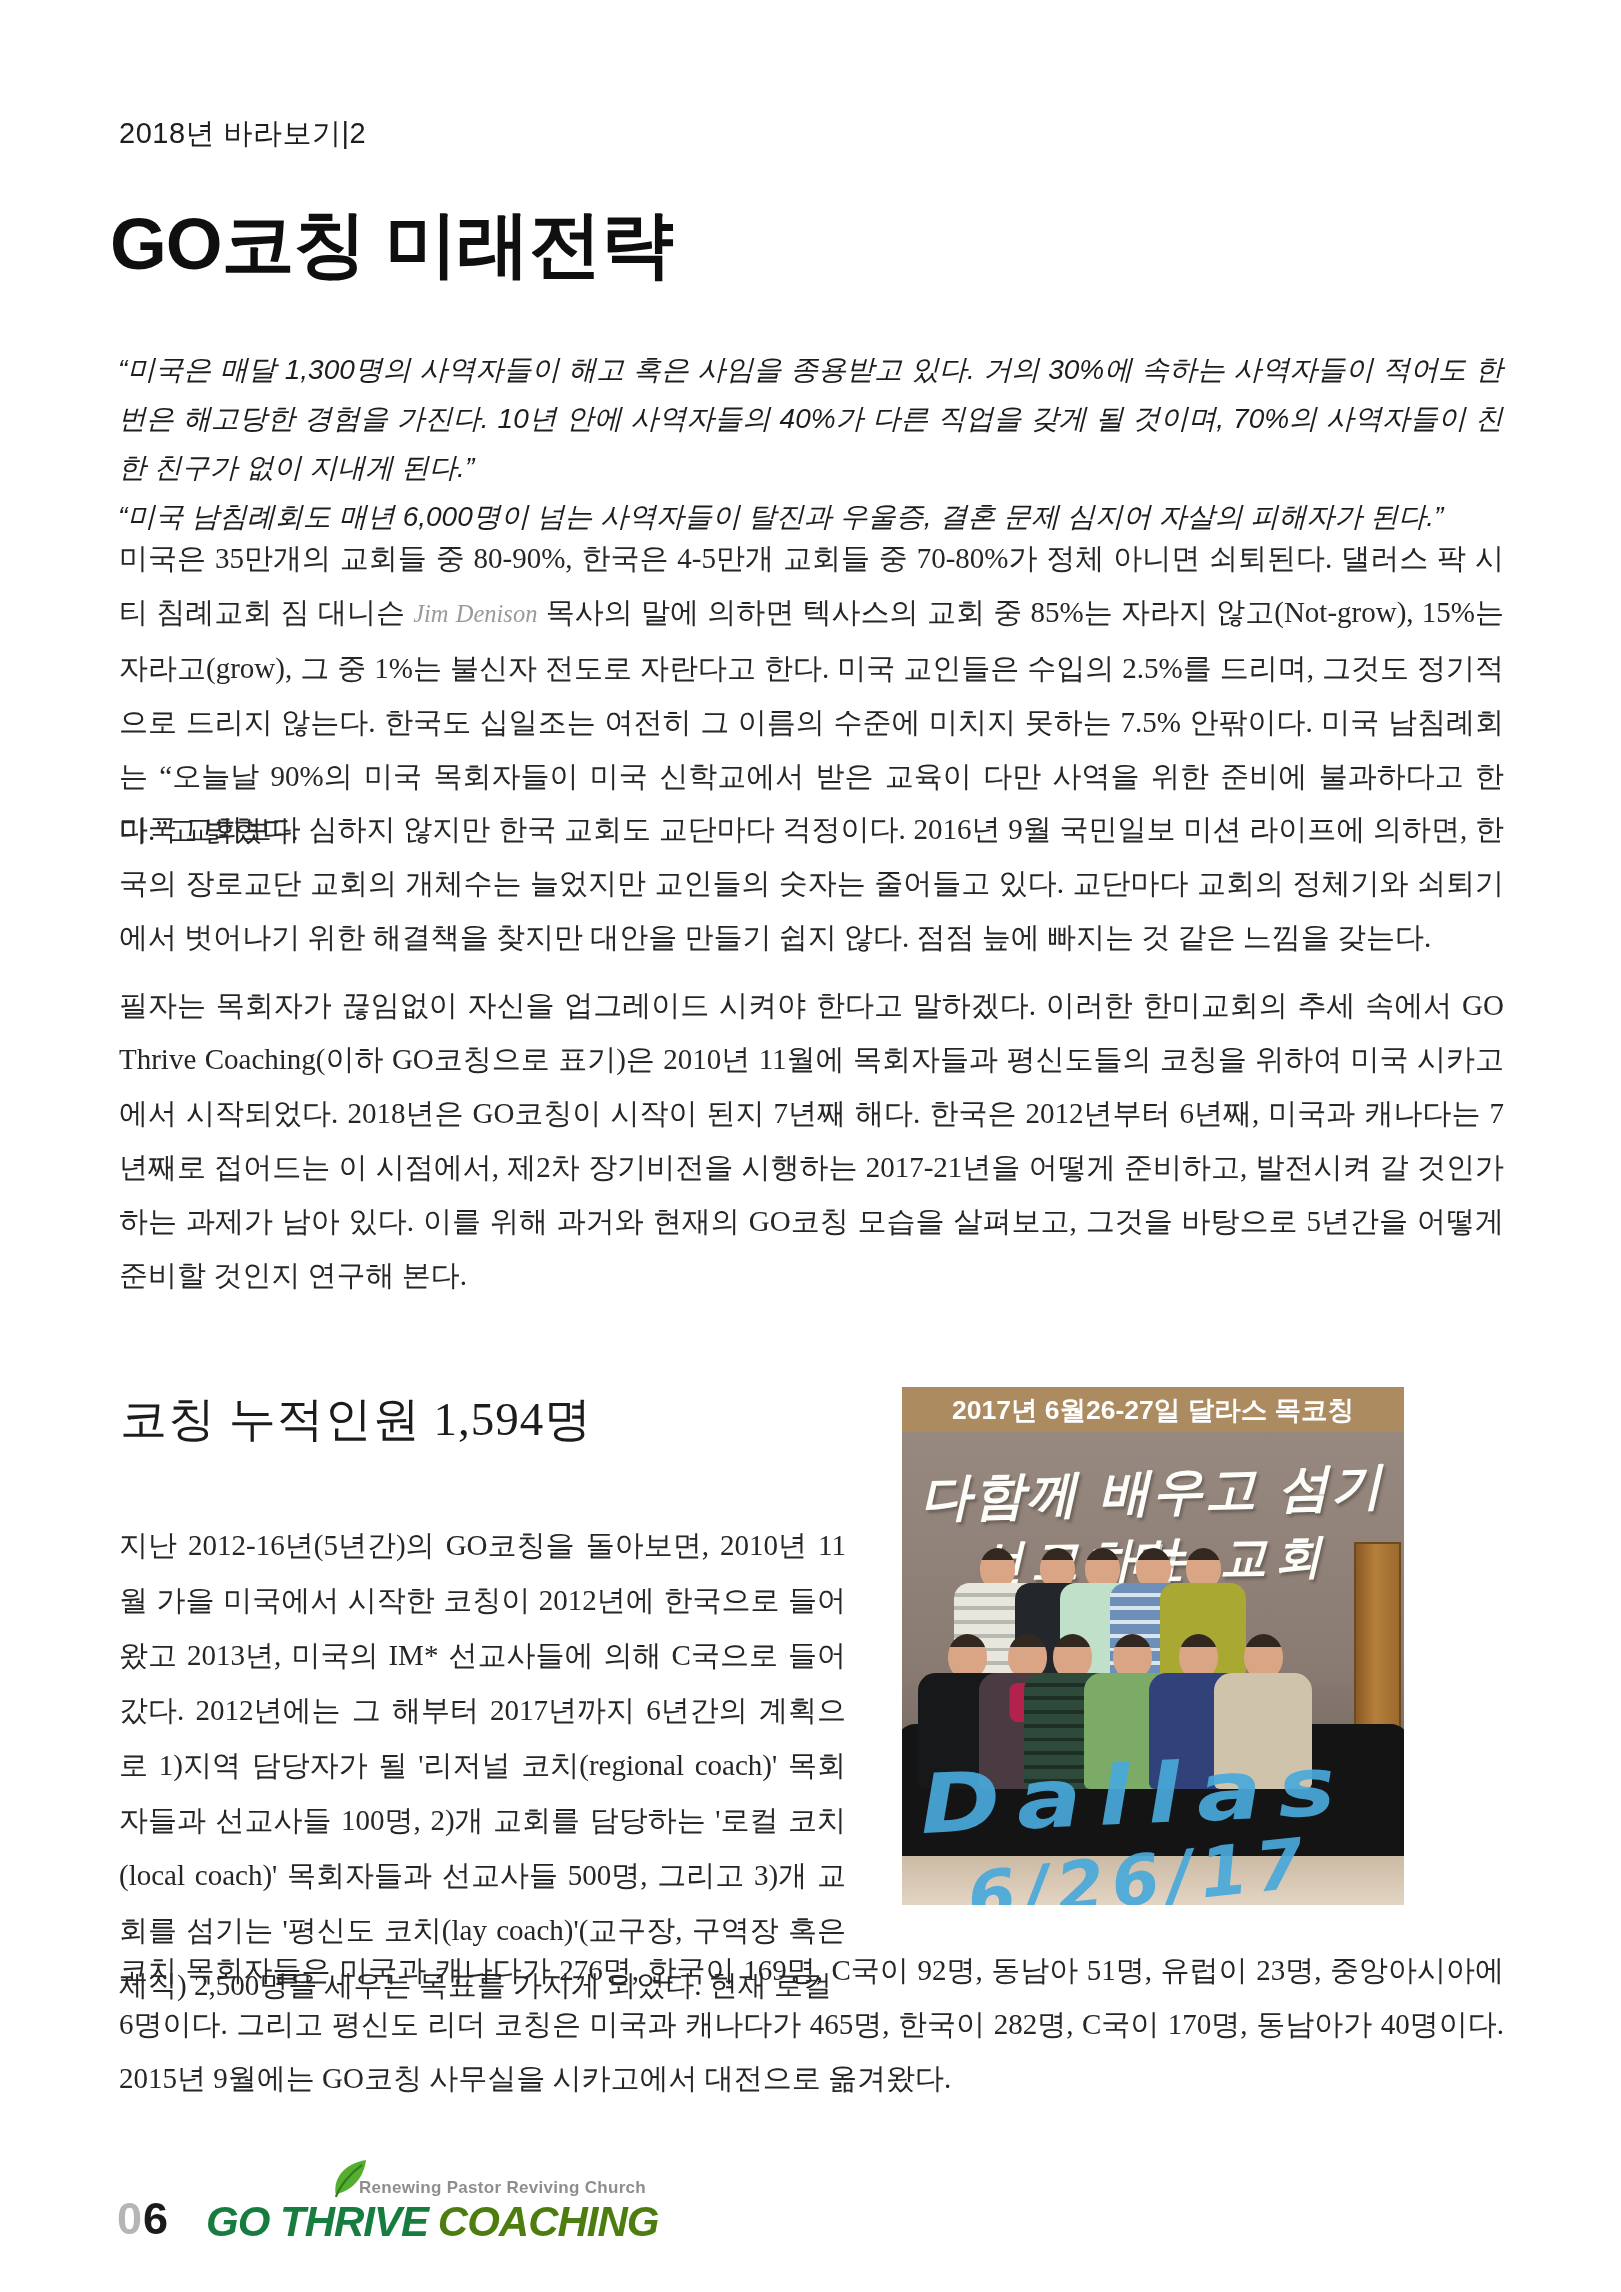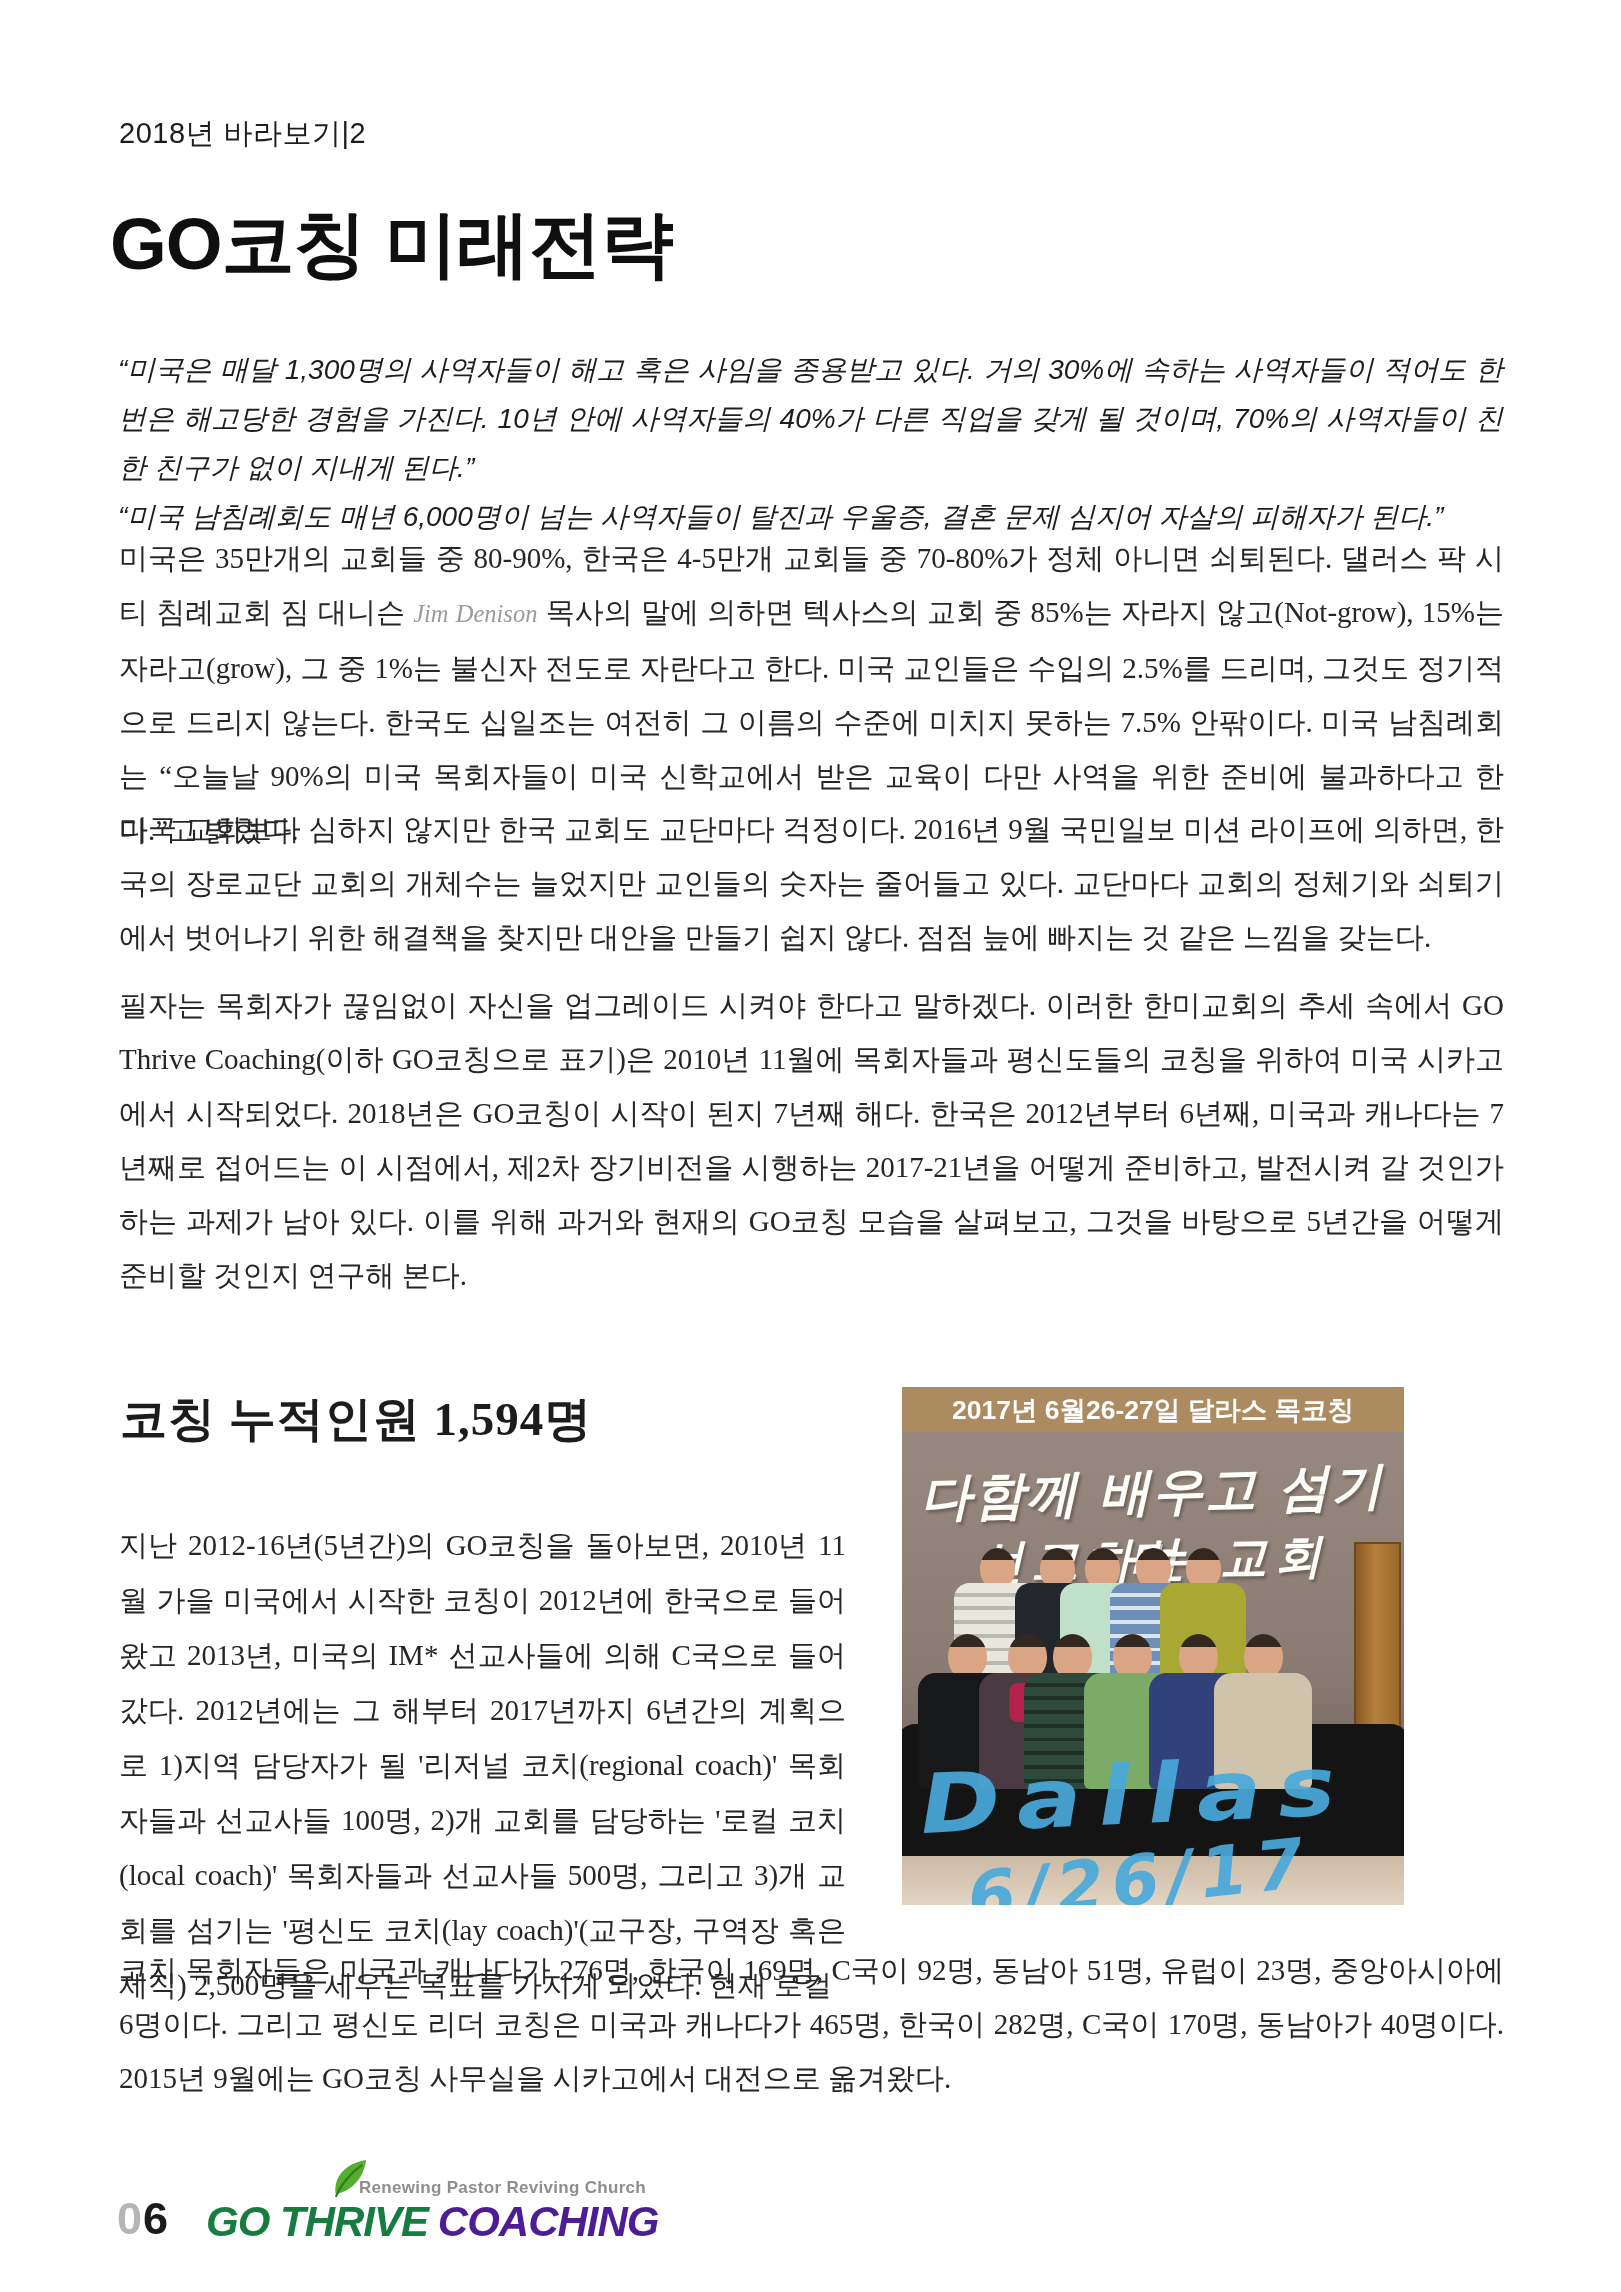--- a/index.html
+++ b/index.html
@@ -24,21 +24,21 @@
             font-size:29px;line-height:54px;text-align:justify;color:#262626;}
   #p1{top:531px;}
   #p1c{top:802px;}
   #p2{top:978px;}
   #left-col{top:1518px;width:727px;line-height:55px;}
   #p-bottom{top:1943px;}
 
   .en-name{font-style:italic;color:#9a9a9a;font-size:24.5px;}
 
   .section-heading{position:absolute;left:120px;top:1388px;margin:0;
-                   font-size:47px;font-weight:700;color:#1c1c1c;letter-spacing:1px;}
+                   font-size:47px;font-weight:400;color:#1c1c1c;letter-spacing:1px;}
 
   
   .photo{position:absolute;left:902px;top:1387px;width:502px;height:518px;}
   .caption-bar{height:45px;display:flex;align-items:center;justify-content:center;
                font-family:"Liberation Sans","DejaVu Sans",sans-serif;
                font-weight:700;font-size:26.5px;color:#ffffff;background:#ac8b60;}
   .photo-body{position:relative;height:473px;overflow:hidden;
               background:linear-gradient(180deg,#97897f 0%,#8b7c73 48%,#7e716a 62%,#786c65 70%);}
   .wall-text{position:absolute;width:100%;text-align:center;color:#fdfdfa;
              font-family:"DejaVu Sans","Liberation Sans",sans-serif;
@@ -181,18 +181,18 @@
 
   <div class="logo">
     <span class="leaf">
       <svg width="37" height="41" viewBox="0 0 38 42">
         <path d="M5 38 C2 21 13 6 36 2 C34 19 23 32 9 36 C7 37 6 38 5 38 Z" fill="#56ae2e"></path>
         <path d="M5 40 C9 29 19 16 32 7" stroke="#2e7d1e" stroke-width="2.2" fill="none"></path>
       </svg>
     </span>
     <div class="logo-tagline">Renewing Pastor Reviving Church</div>
     <div class="logo-text">
-      <span class="logo-go" style="color: rgb(23, 124, 63);">GO THRIVE</span><span class="logo-coaching" style="color: #4c1d95;">COACHING</span>
+      <span class="logo-go" style="color: rgb(23, 124, 63);">GO THRIVE</span><span class="logo-coaching" style="color: #4d7c0f;">COACHING</span>
     </div>
   </div>
 
 </div>
 
 
 </body></html>

